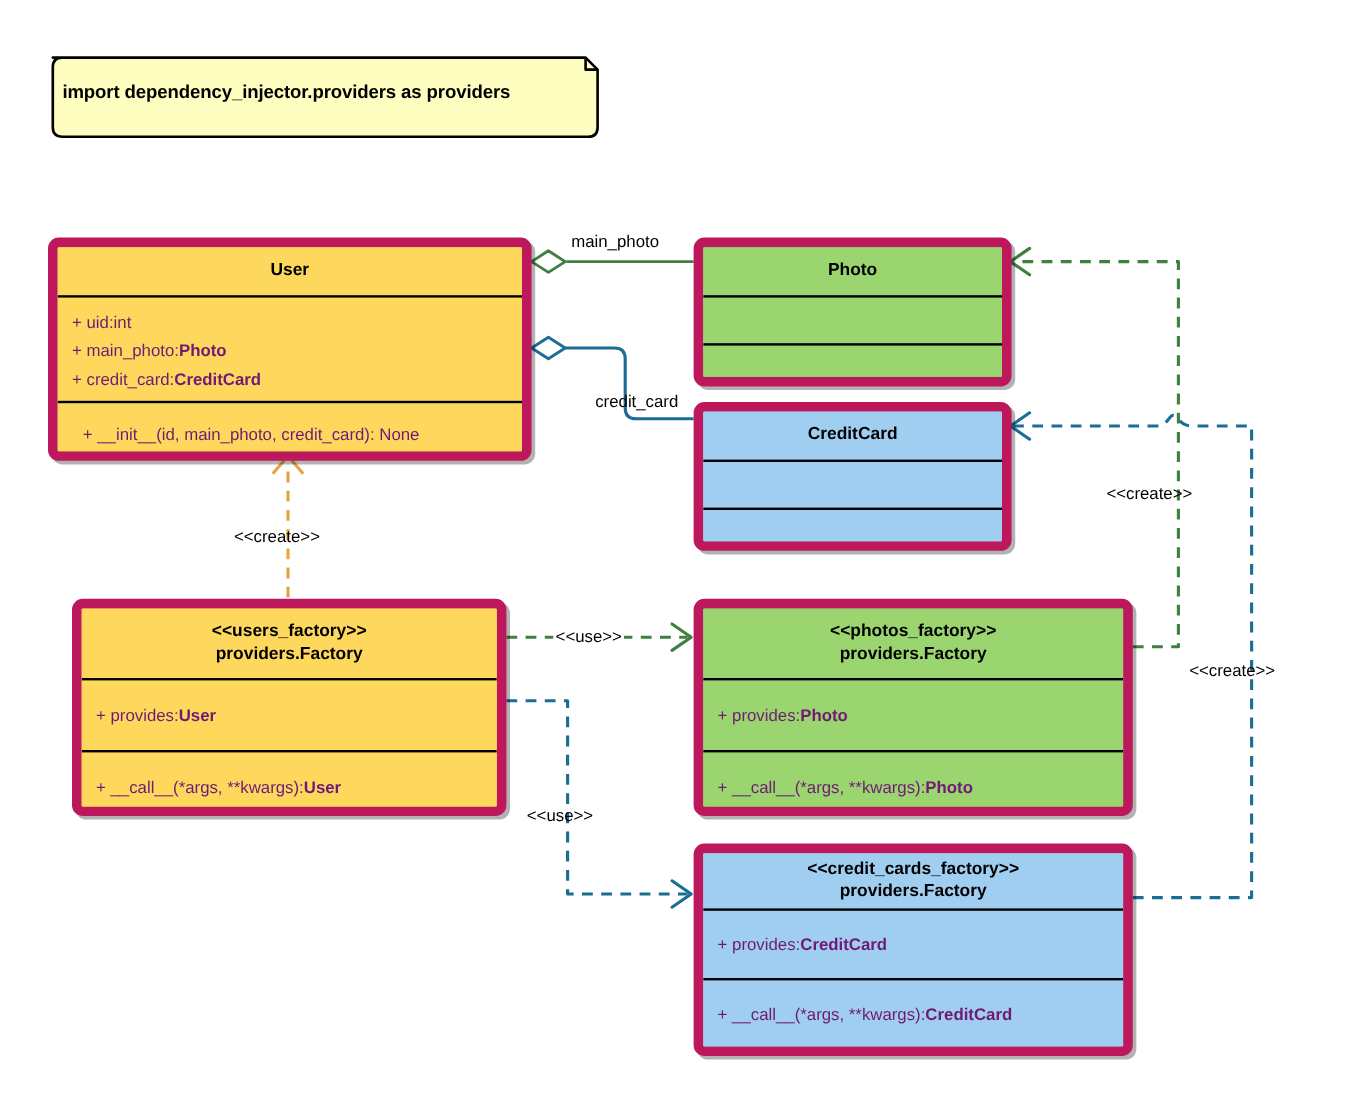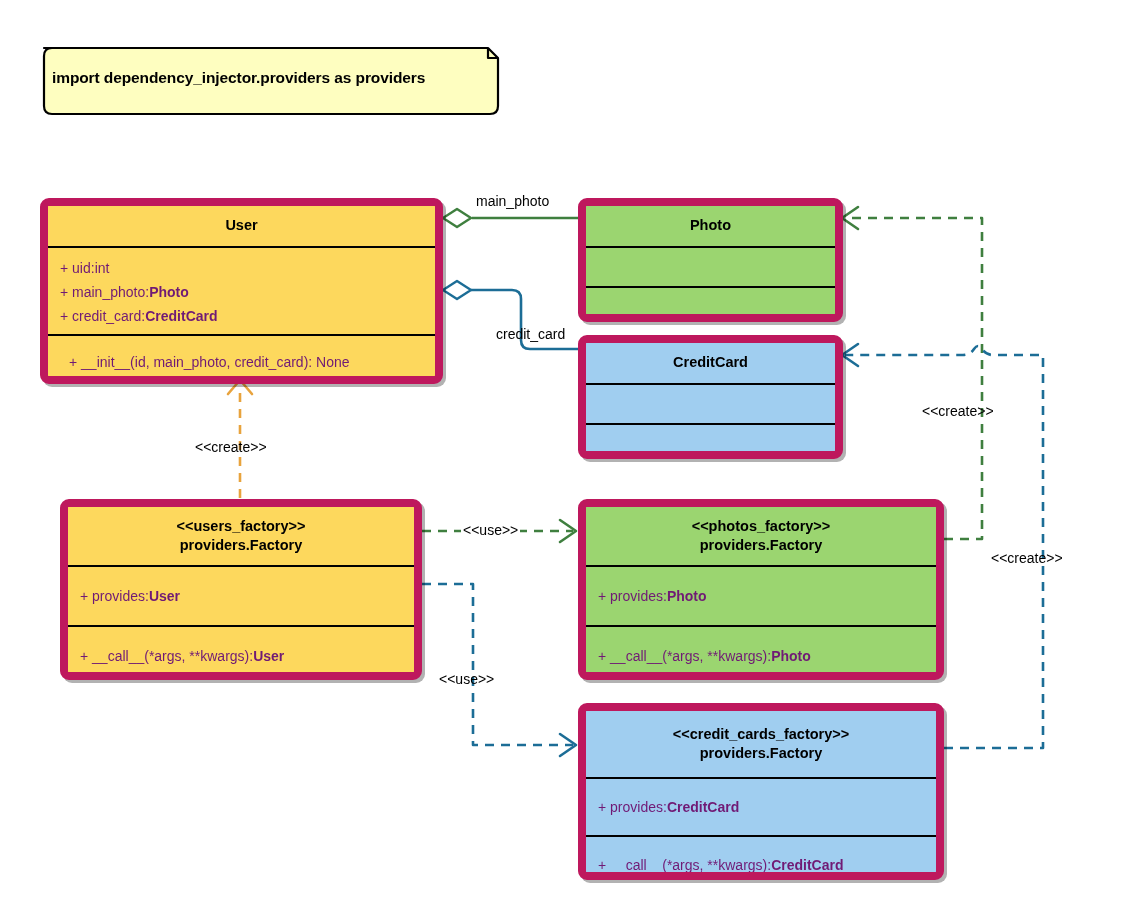--- a/index.html
+++ b/index.html
@@ -223,21 +223,21 @@
     </div>
     <div class="sec fill-green" style="height:59px;">
       <div class="member" style="height:100%;">
         <span>+ __call__(*args, **kwargs): </span>
           <b>Photo</b>
       </div>
     </div>
   </div>
 
   <div class="uml fill-blue" style="left:578px; top:703px; width:366px; height:177px;">
-    <div class="sec title fill-blue" style="height:66px;">
+    <div class="sec title fill-blue" style="height:46px;">
       <span>&lt;&lt;credit_cards_factory&gt;&gt;</span>
       <span>providers.Factory</span>
     </div>
     <div class="sec fill-blue" style="height:58px;">
       <div class="member" style="height:100%;">
         <span>+ provides: </span>
           <b>CreditCard</b>
       </div>
     </div>
     <div class="sec fill-blue" style="height:57px;">

